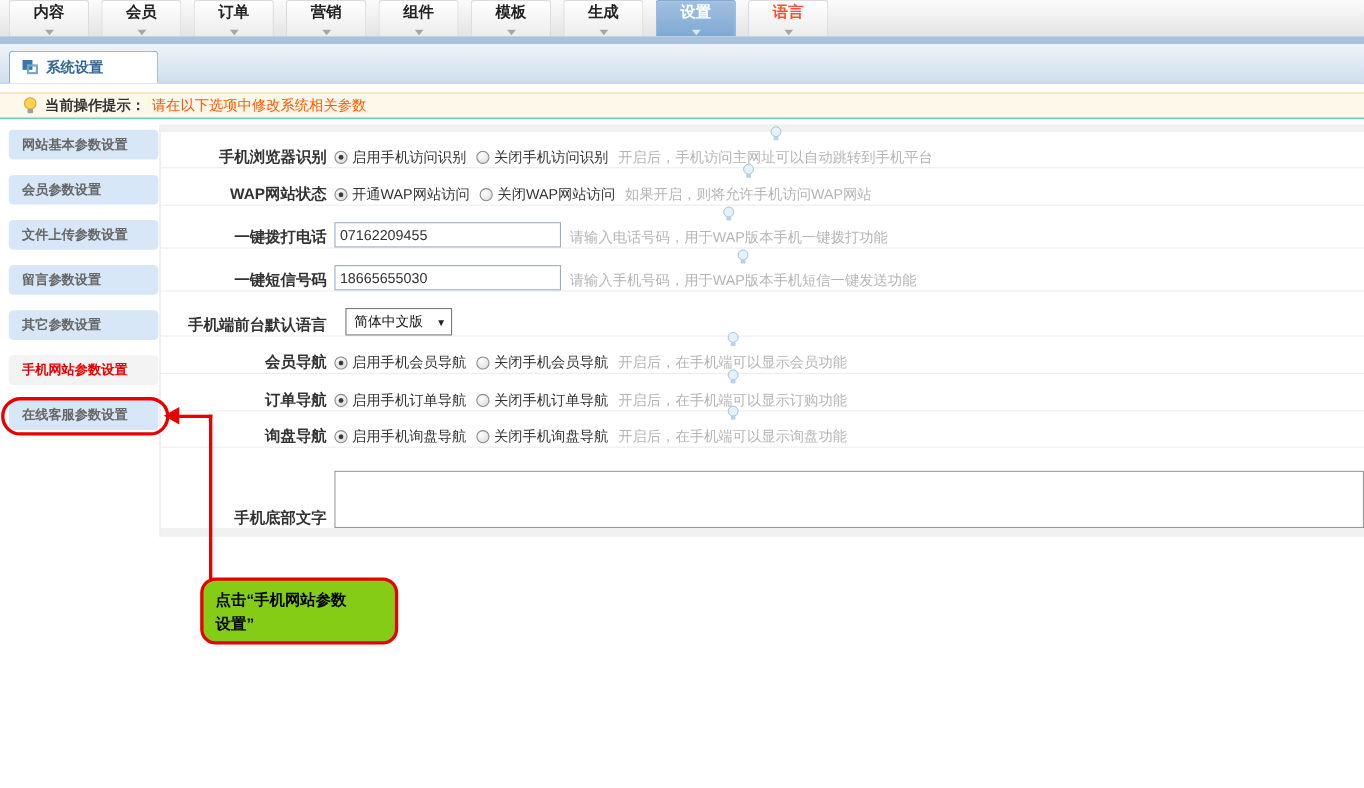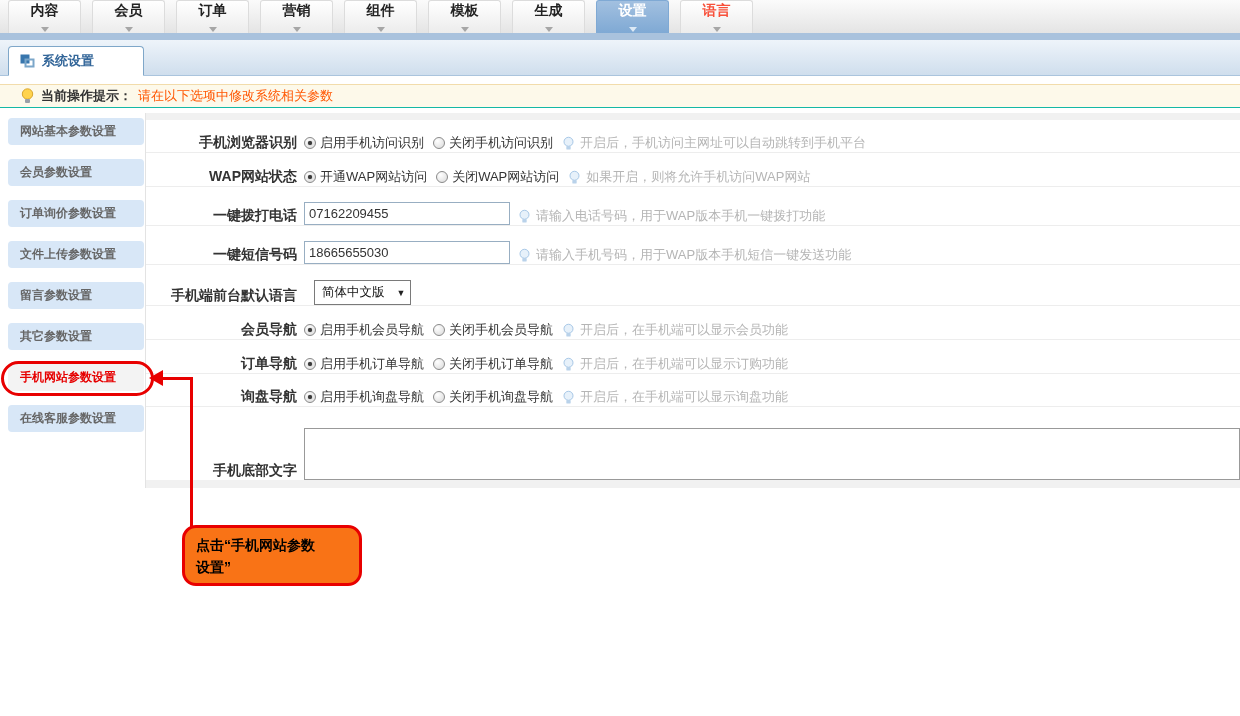--- a/index.html
+++ b/index.html
@@ -52,39 +52,39 @@
   .gstrip-bot { height:8px; background:#f1f1f1; }
   .frow { display:flex; align-items:flex-end; border-bottom:1px solid #ededed; font-size:13px; color:#333; }
   .h33{height:33px;} .h34{height:34px;} .h39{height:39px;} .h41{height:41px;} .h73{height:73px;}
   .flabel { width:158px; flex-shrink:0; text-align:right; padding-right:7px;
     font-size:14px; font-weight:bold; color:#333; }
   .opt { display:flex; align-items:center; gap:4px; margin-right:9px; cursor:pointer; }
   .radio { width:12px; height:12px; border-radius:50%; border:1px solid #8a8a8a;
     background:radial-gradient(circle at 35% 30%, #ffffff, #d9d9d9); position:relative; flex-shrink:0; }
   .radio.checked::after { content:""; position:absolute; left:3px; top:3px;
     width:4px; height:4px; border-radius:50%; background:#3a3a3a; box-shadow:0 0 1px #3a3a3a; }
-  .hint { display:flex; align-items:center; gap:5px; color:#b5b5b5; font-size:13px; }
+  .hint { display:flex; align-items:center; gap:5px; color:#b5b5b5; font-size:13px;flex-direction:column; }
   .tinput { width:206px; height:23px; border:1px solid #98aec2; font-size:13px;
     color:#333; padding:0 4px; margin-right:8px; font-family:"Liberation Sans","DejaVu Sans",sans-serif; }
   .fselect { display:inline-flex; align-items:center; gap:12px; border:1px solid #7a7a7a;
     background:#fff; padding:3px 5px 3px 7px; font-size:12.5px; color:#111; cursor:pointer;margin-left:10px; }
   .fselect .selcaret { font-size:9px; color:#222; }
   .ftextarea { flex:1; height:52px; border:1px solid #999; resize:none; margin-right:0;
     font-size:13px; font-family:"Liberation Sans","DejaVu Sans",sans-serif; }
 
   
   .anno { position:absolute; pointer-events:none; }
   .anno-oval { left:1px; top:253px; width:153px; height:35px;
     border:3px solid #e80000; border-radius:18px; background:transparent; }
   .anno-line-h { left:162px; top:269px; width:31px; height:3px; background:#e80000; }
   .anno-arrowhead { left:149px; top:262px; width:0; height:0;
     border-top:8px solid transparent; border-bottom:8px solid transparent;
     border-right:14px solid #e80000; }
   .anno-line-v { left:190px; top:269px; width:3px; height:151px; background:#e80000; }
-  .anno-box { left:182px; top:417px; width:180px; height:61px; background:#f97316;
+  .anno-box { left:182px; top:417px; width:180px; height:61px; background:#84cc16;
     border:3px solid #e80000; border-radius:14px; padding:7px 0 0 11px;
     font-size:14px; font-weight:bold; color:#000; line-height:1.55; }
 </style>
 </head>
 <body>
 
 <div class="topnav">
   <div class="navtab">
       <span>内容</span>
       <span class="caret"></span>
@@ -142,21 +142,20 @@
   </svg>
   <span class="hb-label">当前操作提示：</span>
   <span class="hb-text">请在以下选项中修改系统相关参数</span>
 </div>
 
 <div class="content">
 
   <div class="sidebar">
     <div class="side-item">网站基本参数设置</div>
     <div class="side-item">会员参数设置</div>
-    <div class="side-item">订单询价参数设置</div>
     <div class="side-item">文件上传参数设置</div>
     <div class="side-item">留言参数设置</div>
     <div class="side-item">其它参数设置</div>
     <div class="side-item active">手机网站参数设置</div>
     <div class="side-item">在线客服参数设置</div>
   </div>
 
   <div class="formpanel">
     <div class="gstrip-top"></div>
 

